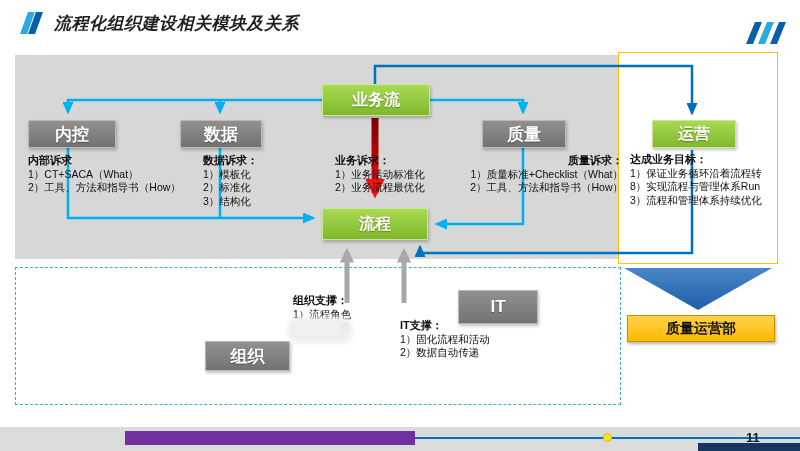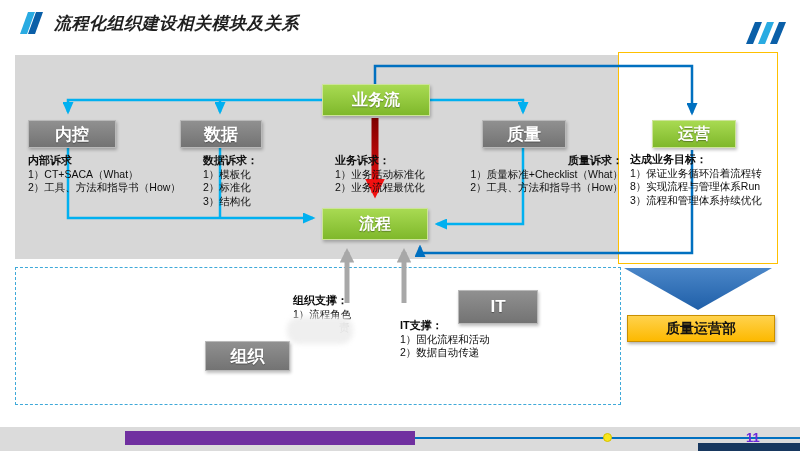--- a/index.html
+++ b/index.html
@@ -48,21 +48,21 @@
   .dept-box { position:absolute; left:627px; top:315px; width:148px; height:27px;
     background:linear-gradient(180deg,#ffd24d,#fdb900); border:1px solid #c98f00;
     display:flex; align-items:center; justify-content:center;
     font-size:14px; font-weight:bold; color:#111; z-index:6; box-shadow:1px 2px 3px rgba(0,0,0,.3); }
 
   
   .footer { position:absolute; left:0; top:427px; width:800px; height:24px; background:#dbdbdb; z-index:4; }
   .purple-bar { position:absolute; left:125px; top:4px; width:290px; height:14px; background:#7030a0; }
   .blue-line { position:absolute; left:415px; top:10px; width:385px; height:2px; background:#0070c0; }
   .yellow-dot { position:absolute; left:603px; top:6px; width:9px; height:9px; border-radius:50%; background:#f8e71c; border:1px solid #d6c000; }
-  .page-num { position:absolute; left:746px; top:3px; font-size:13px; font-weight:bold; color:#6d28d9; }
+  .page-num { position:absolute; left:746px; top:3px; font-size:13px; font-weight:bold; color:#0f172a; }
   .navy-bar { position:absolute; left:698px; top:16px; width:102px; height:8px; background:#17375e; }
 </style>
 </head>
 <body>
 
 <div class="slide">
 
   <div class="gray-panel"></div>
   <div class="yellow-panel"></div>
   <div class="dashed-box"></div>

